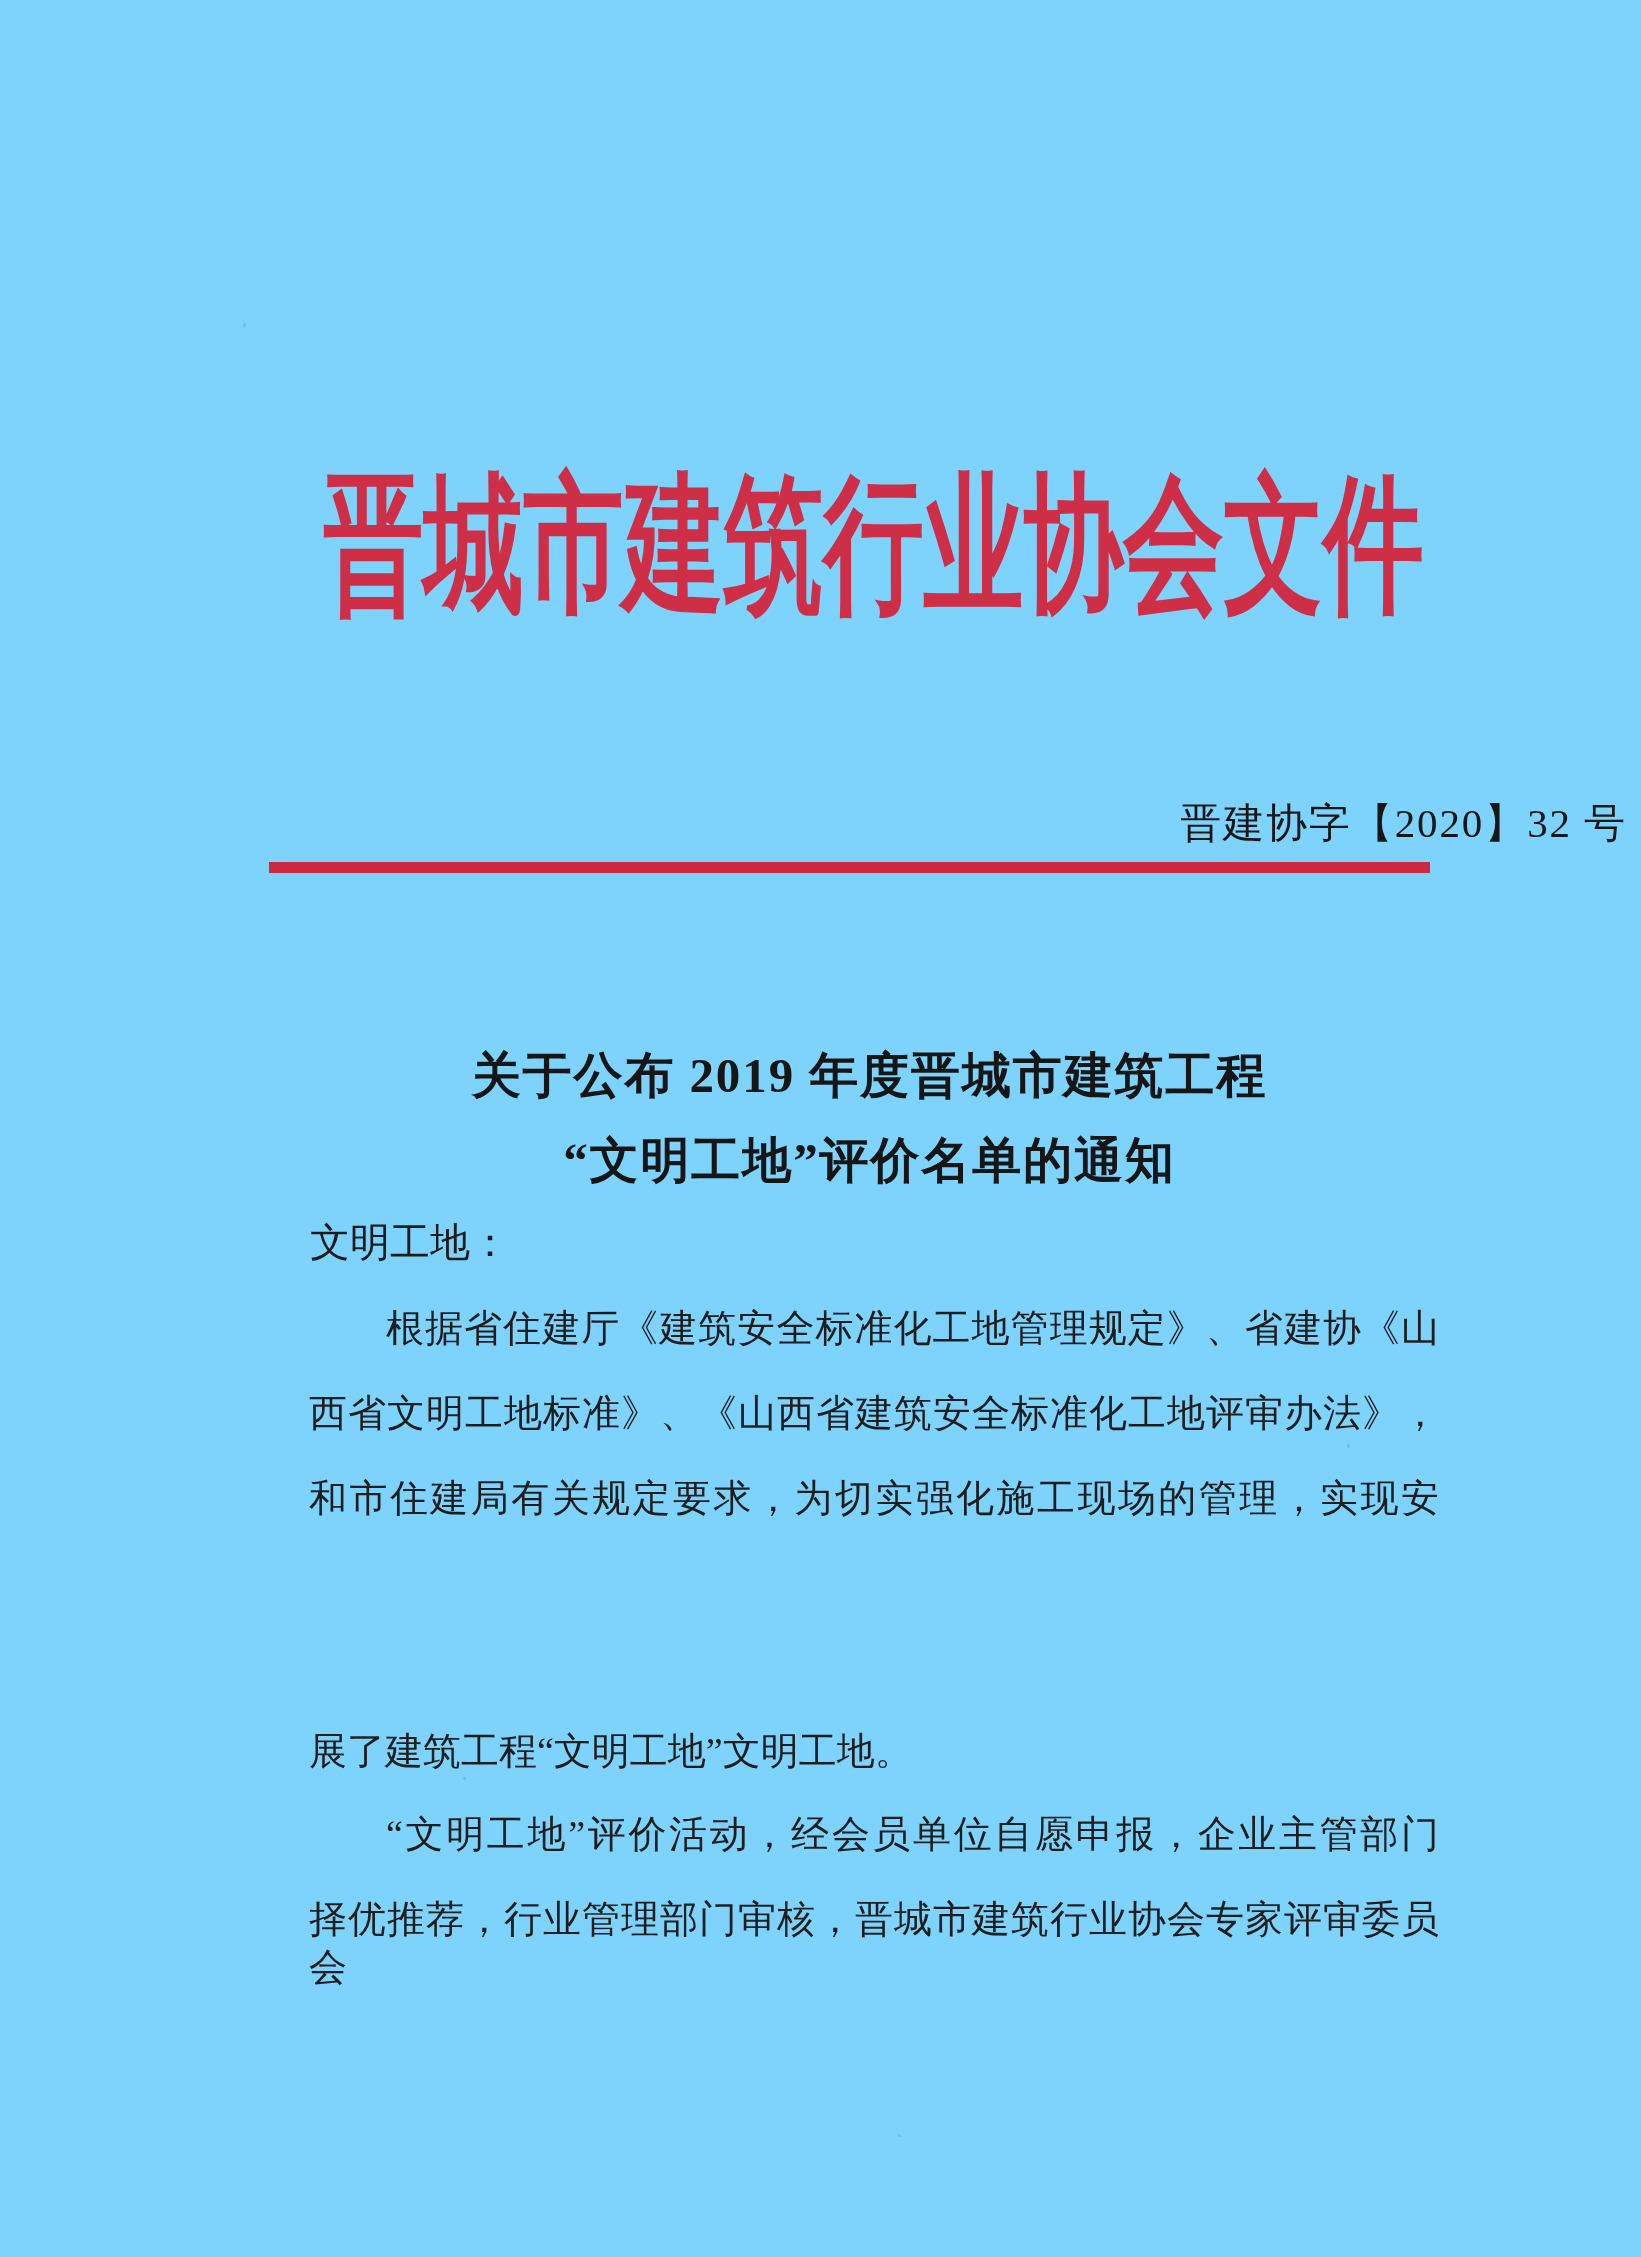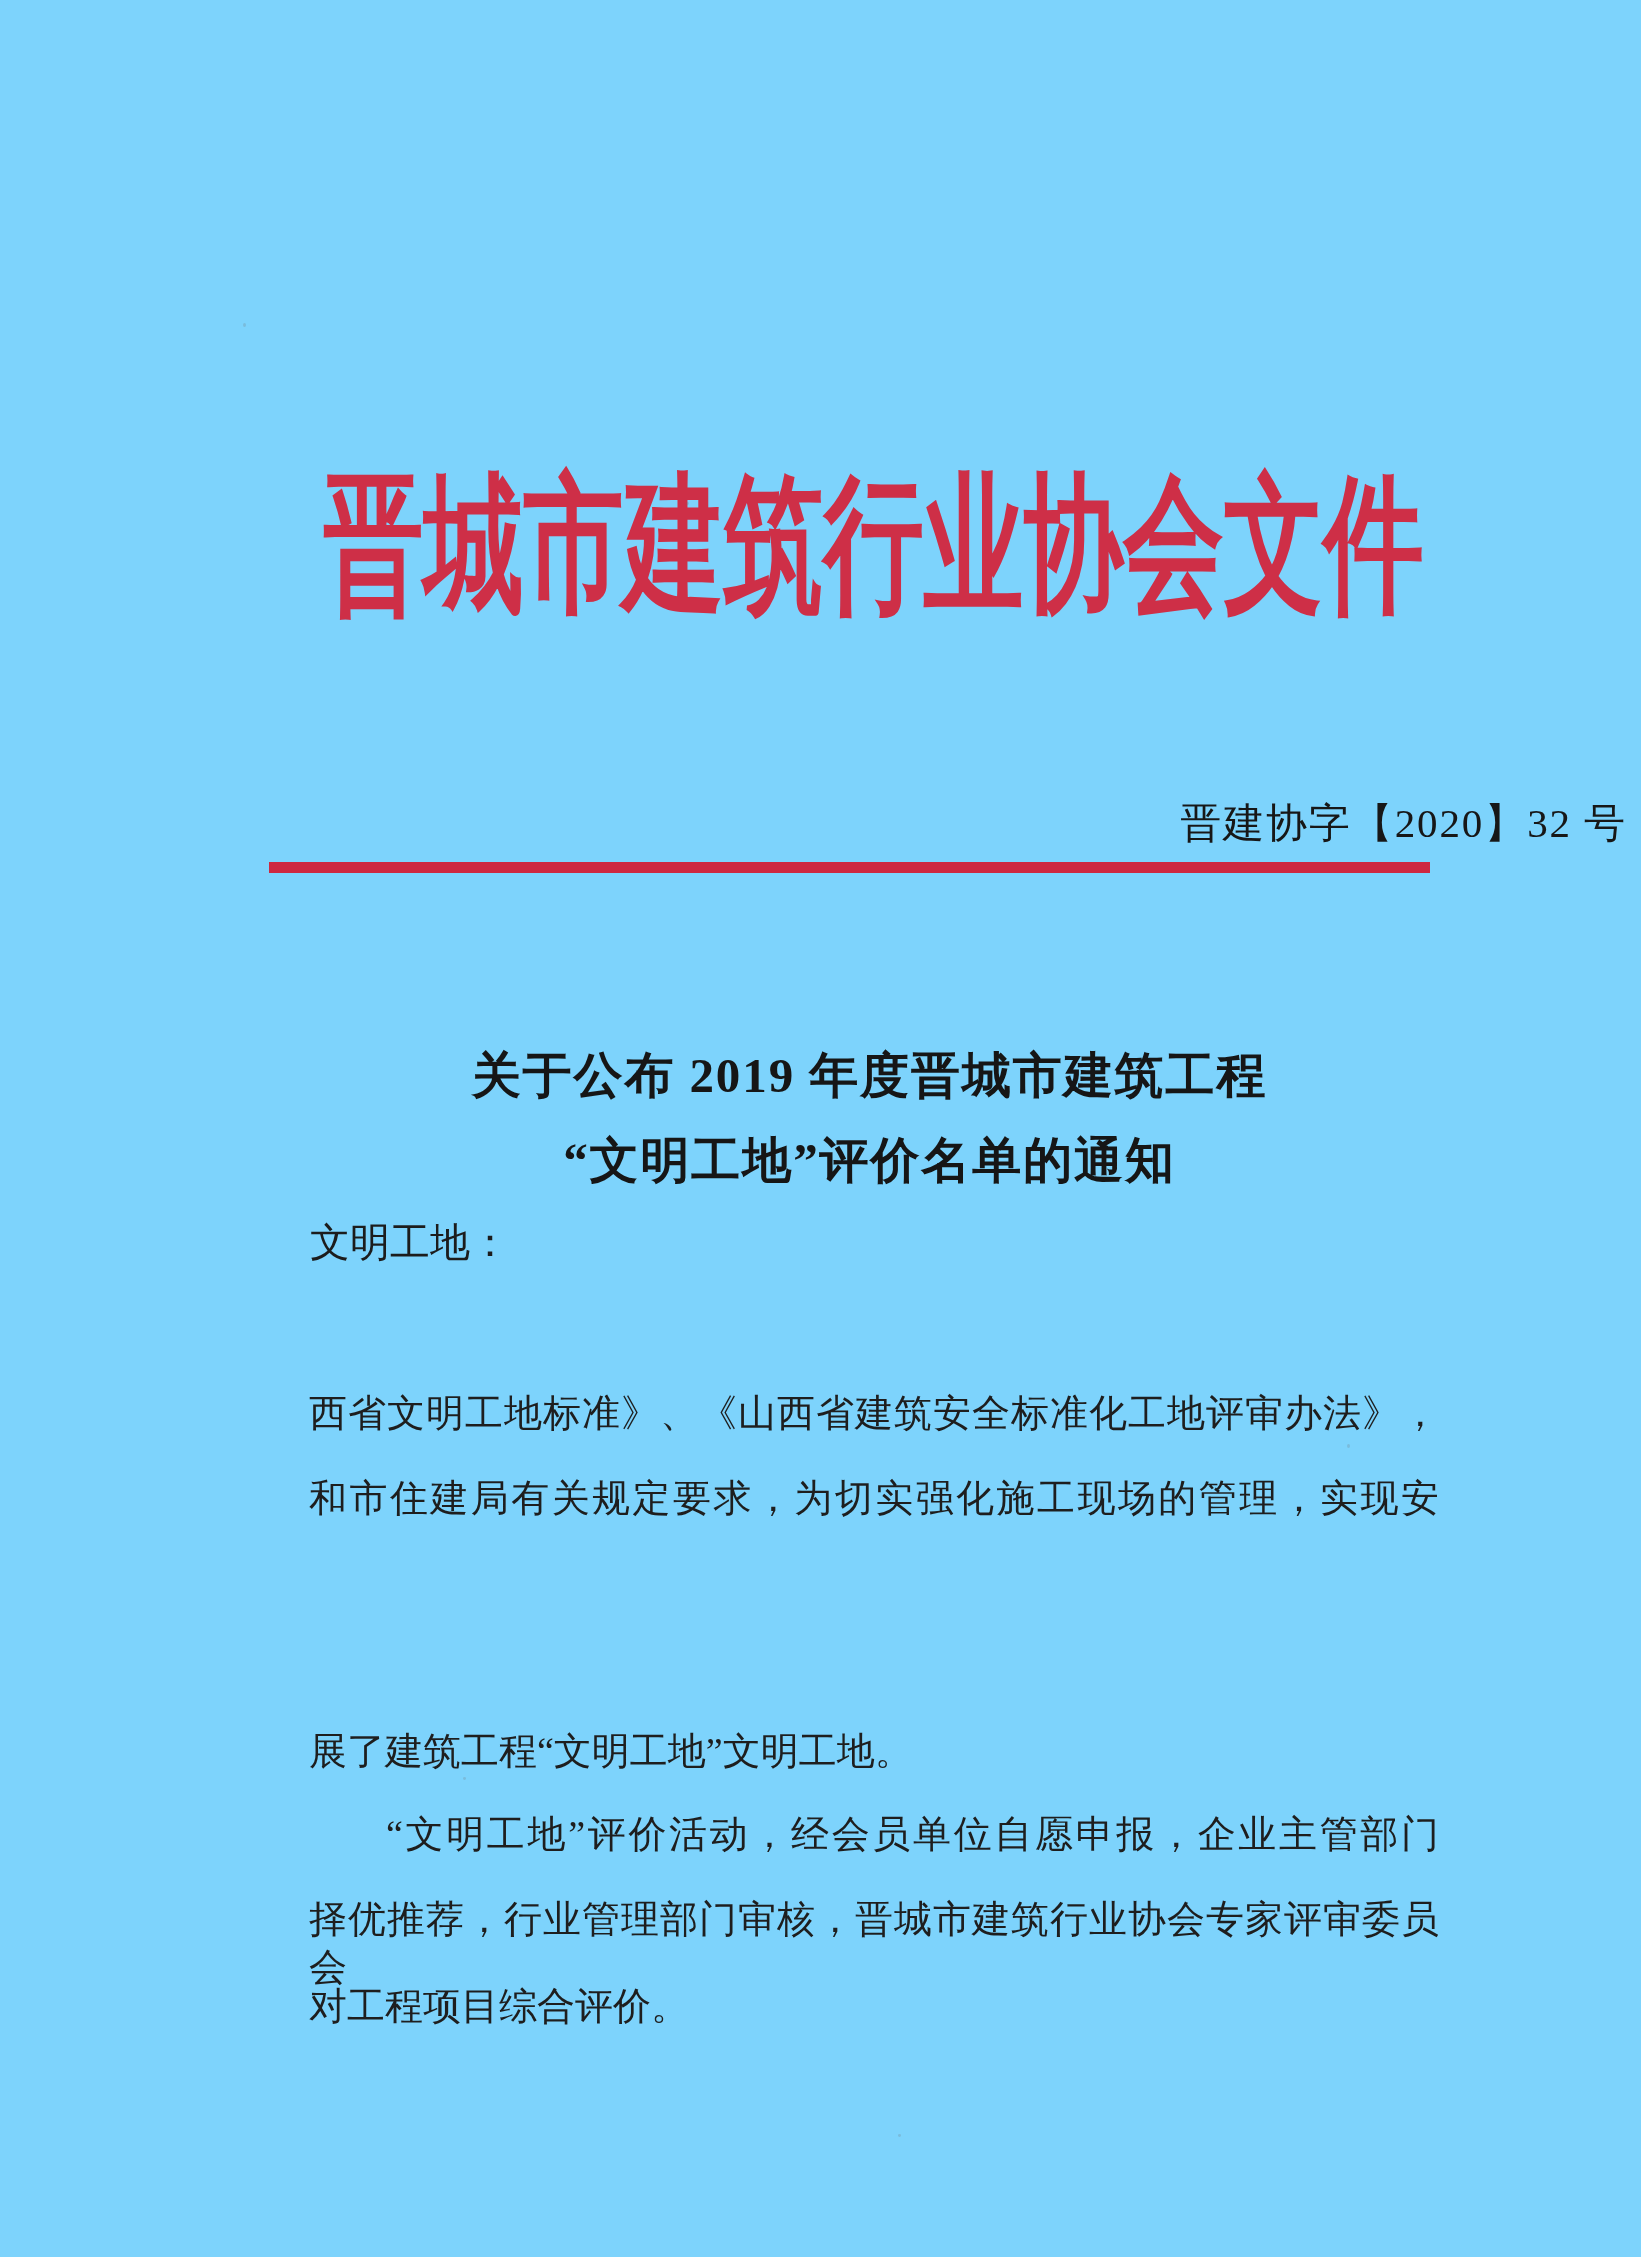--- a/index.html
+++ b/index.html
@@ -108,27 +108,27 @@
   <div class="doc-number">晋建协字【2020】32 号</div>
 
   <div class="red-line"></div>
 
   <div class="notice-title nt1">关于公布 2019 年度晋城市建筑工程</div>
 
   <div class="notice-title nt2">“文明工地”评价名单的通知</div>
 
   <div class="salutation">文明工地：</div>
 
+  <div class="bodyline indent" style="top:1305px">根据省住建厅《建筑安全标准化工地管理规定》、省建协《山</div>
   <div class="bodyline" style="top:1390px">西省文明工地标准》、《山西省建筑安全标准化工地评审办法》，</div>
   <div class="bodyline" style="top:1475px">和市住建局有关规定要求，为切实强化施工现场的管理，实现安</div>
   <div class="bodyline last" style="top:1728px">展了建筑工程“文明工地”文明工地。</div>
 
   <div class="bodyline" style="top:1896px">择优推荐，行业管理部门审核，晋城市建筑行业协会专家评审委员会</div>
   <div class="bodyline indent" style="top:1811px">“文明工地”评价活动，经会员单位自愿申报，企业主管部门</div>
-  <div class="bodyline last" style="top:1983px">对工程项目综合评价。</div>
 
   <span class="speck s1"></span>
   <span class="speck s2"></span>
   <span class="speck s3"></span>
   <span class="speck s4"></span>
   <span class="speck s5"></span>
 
 </div>
 
 

